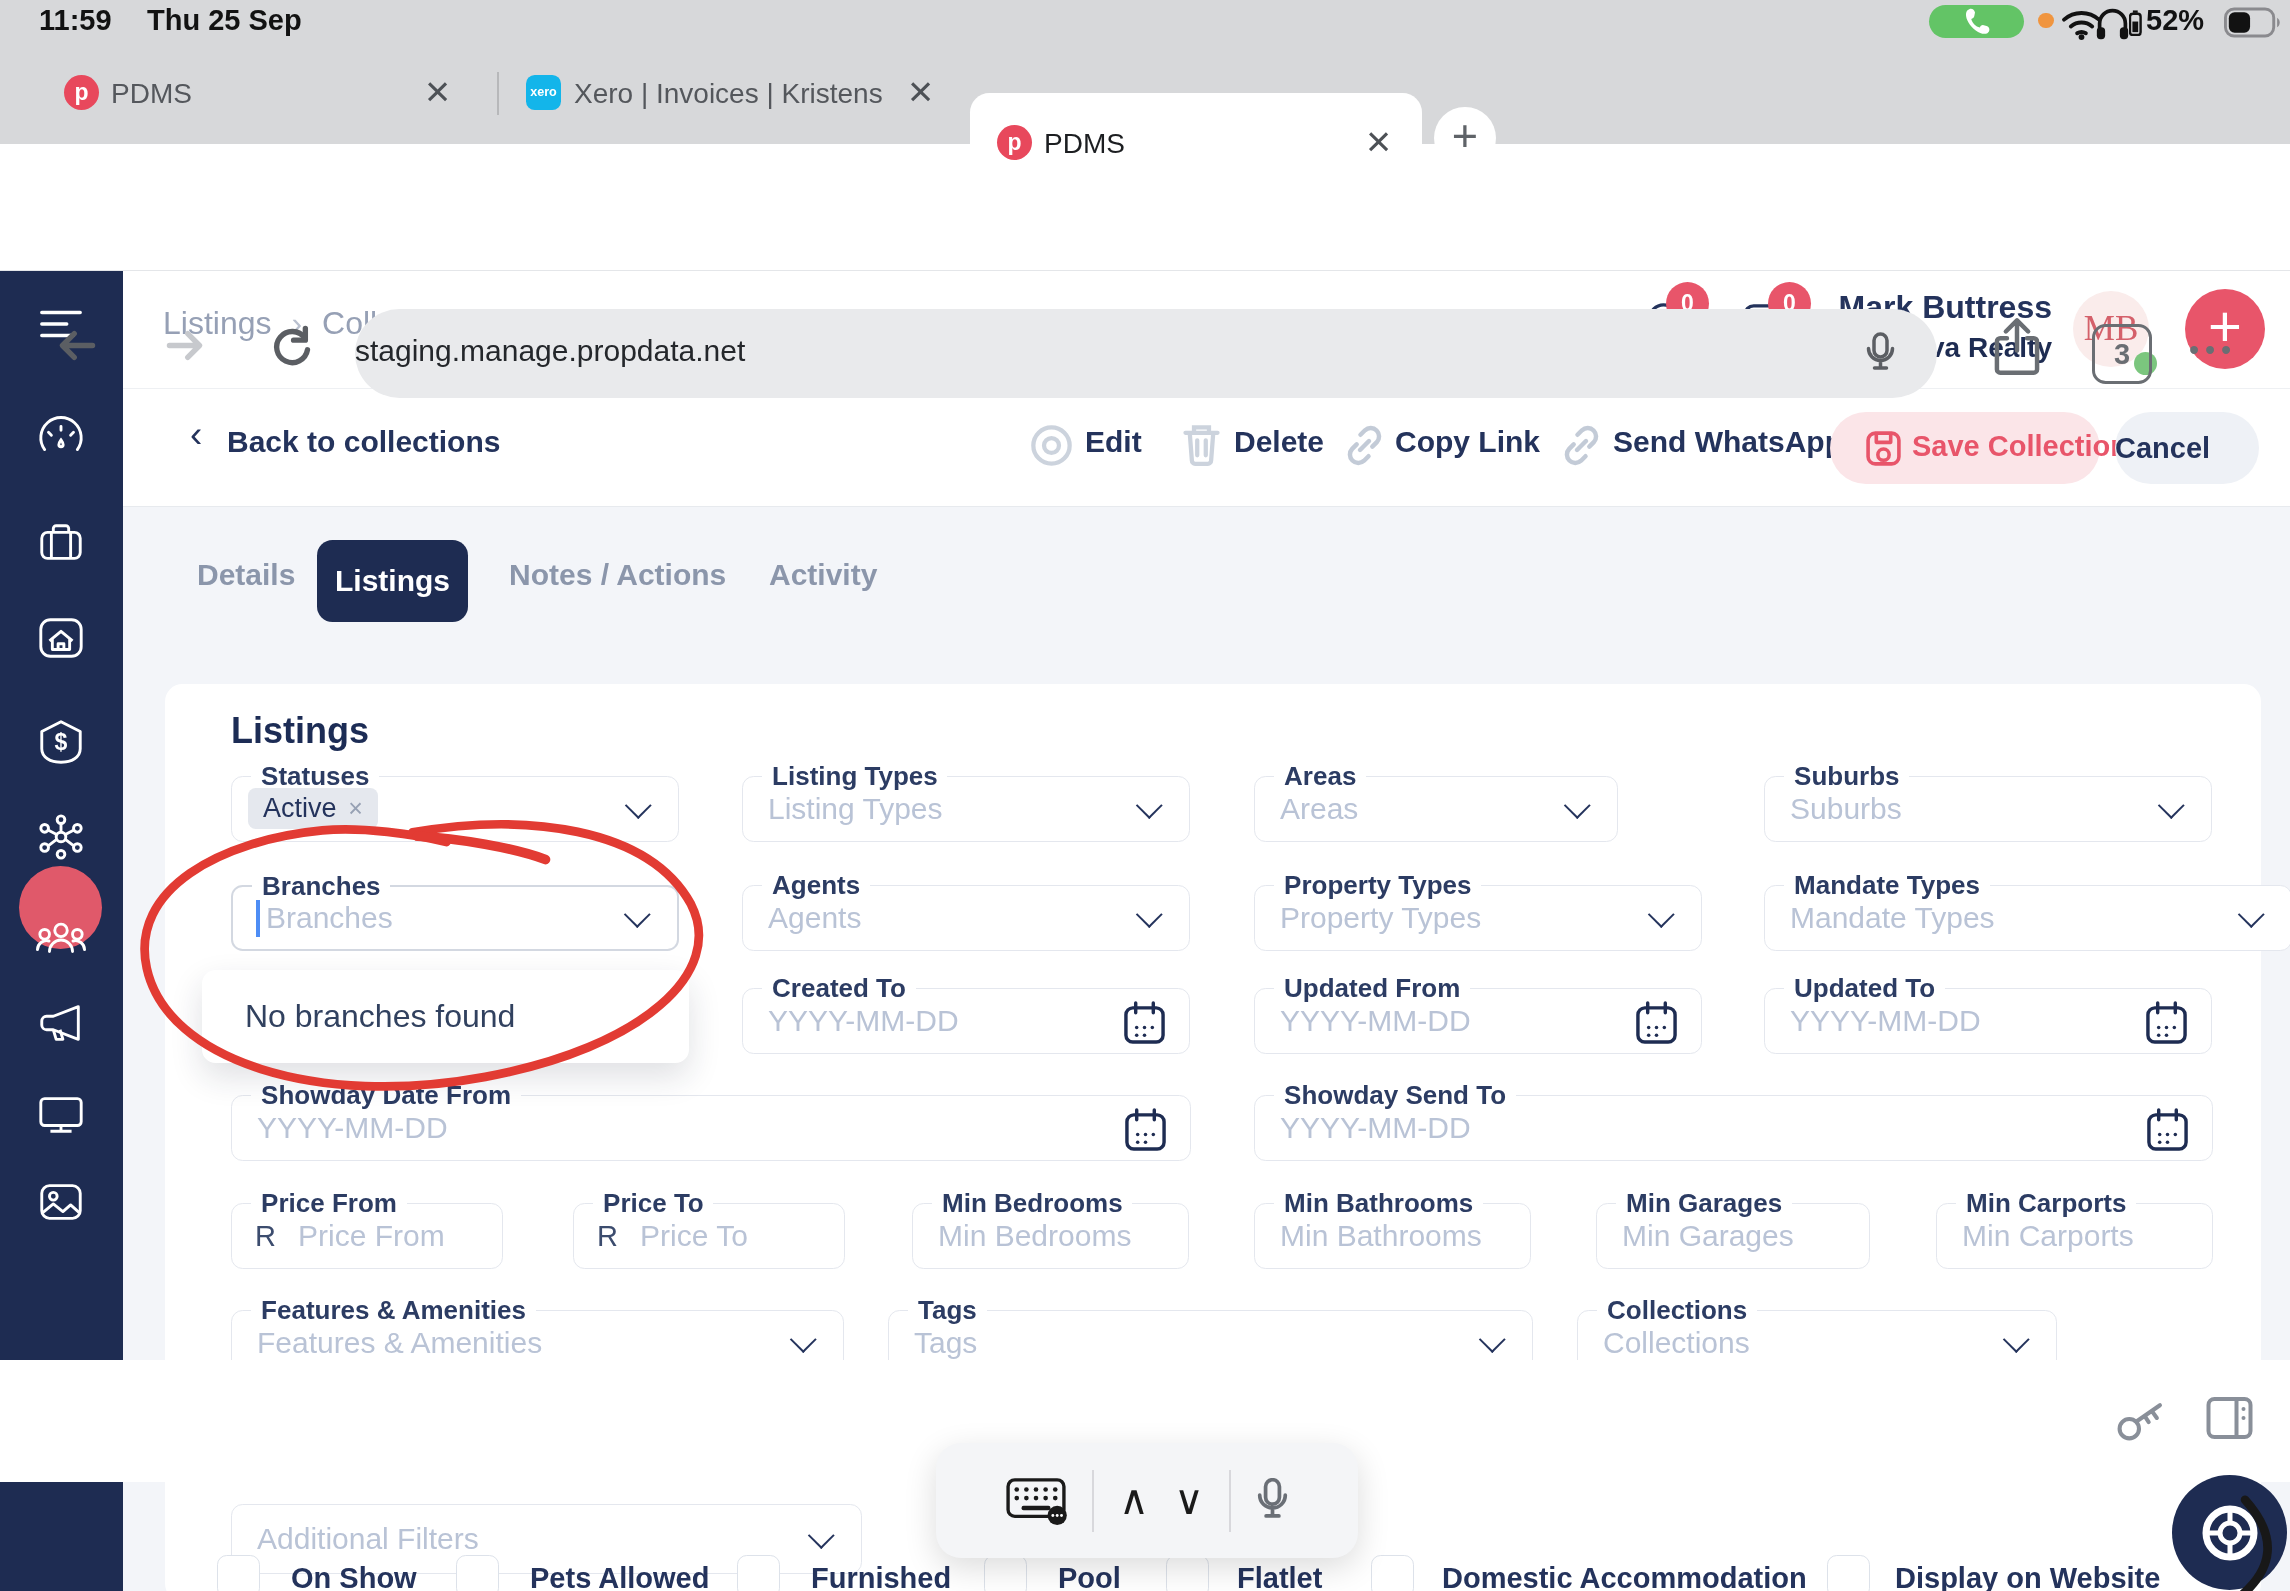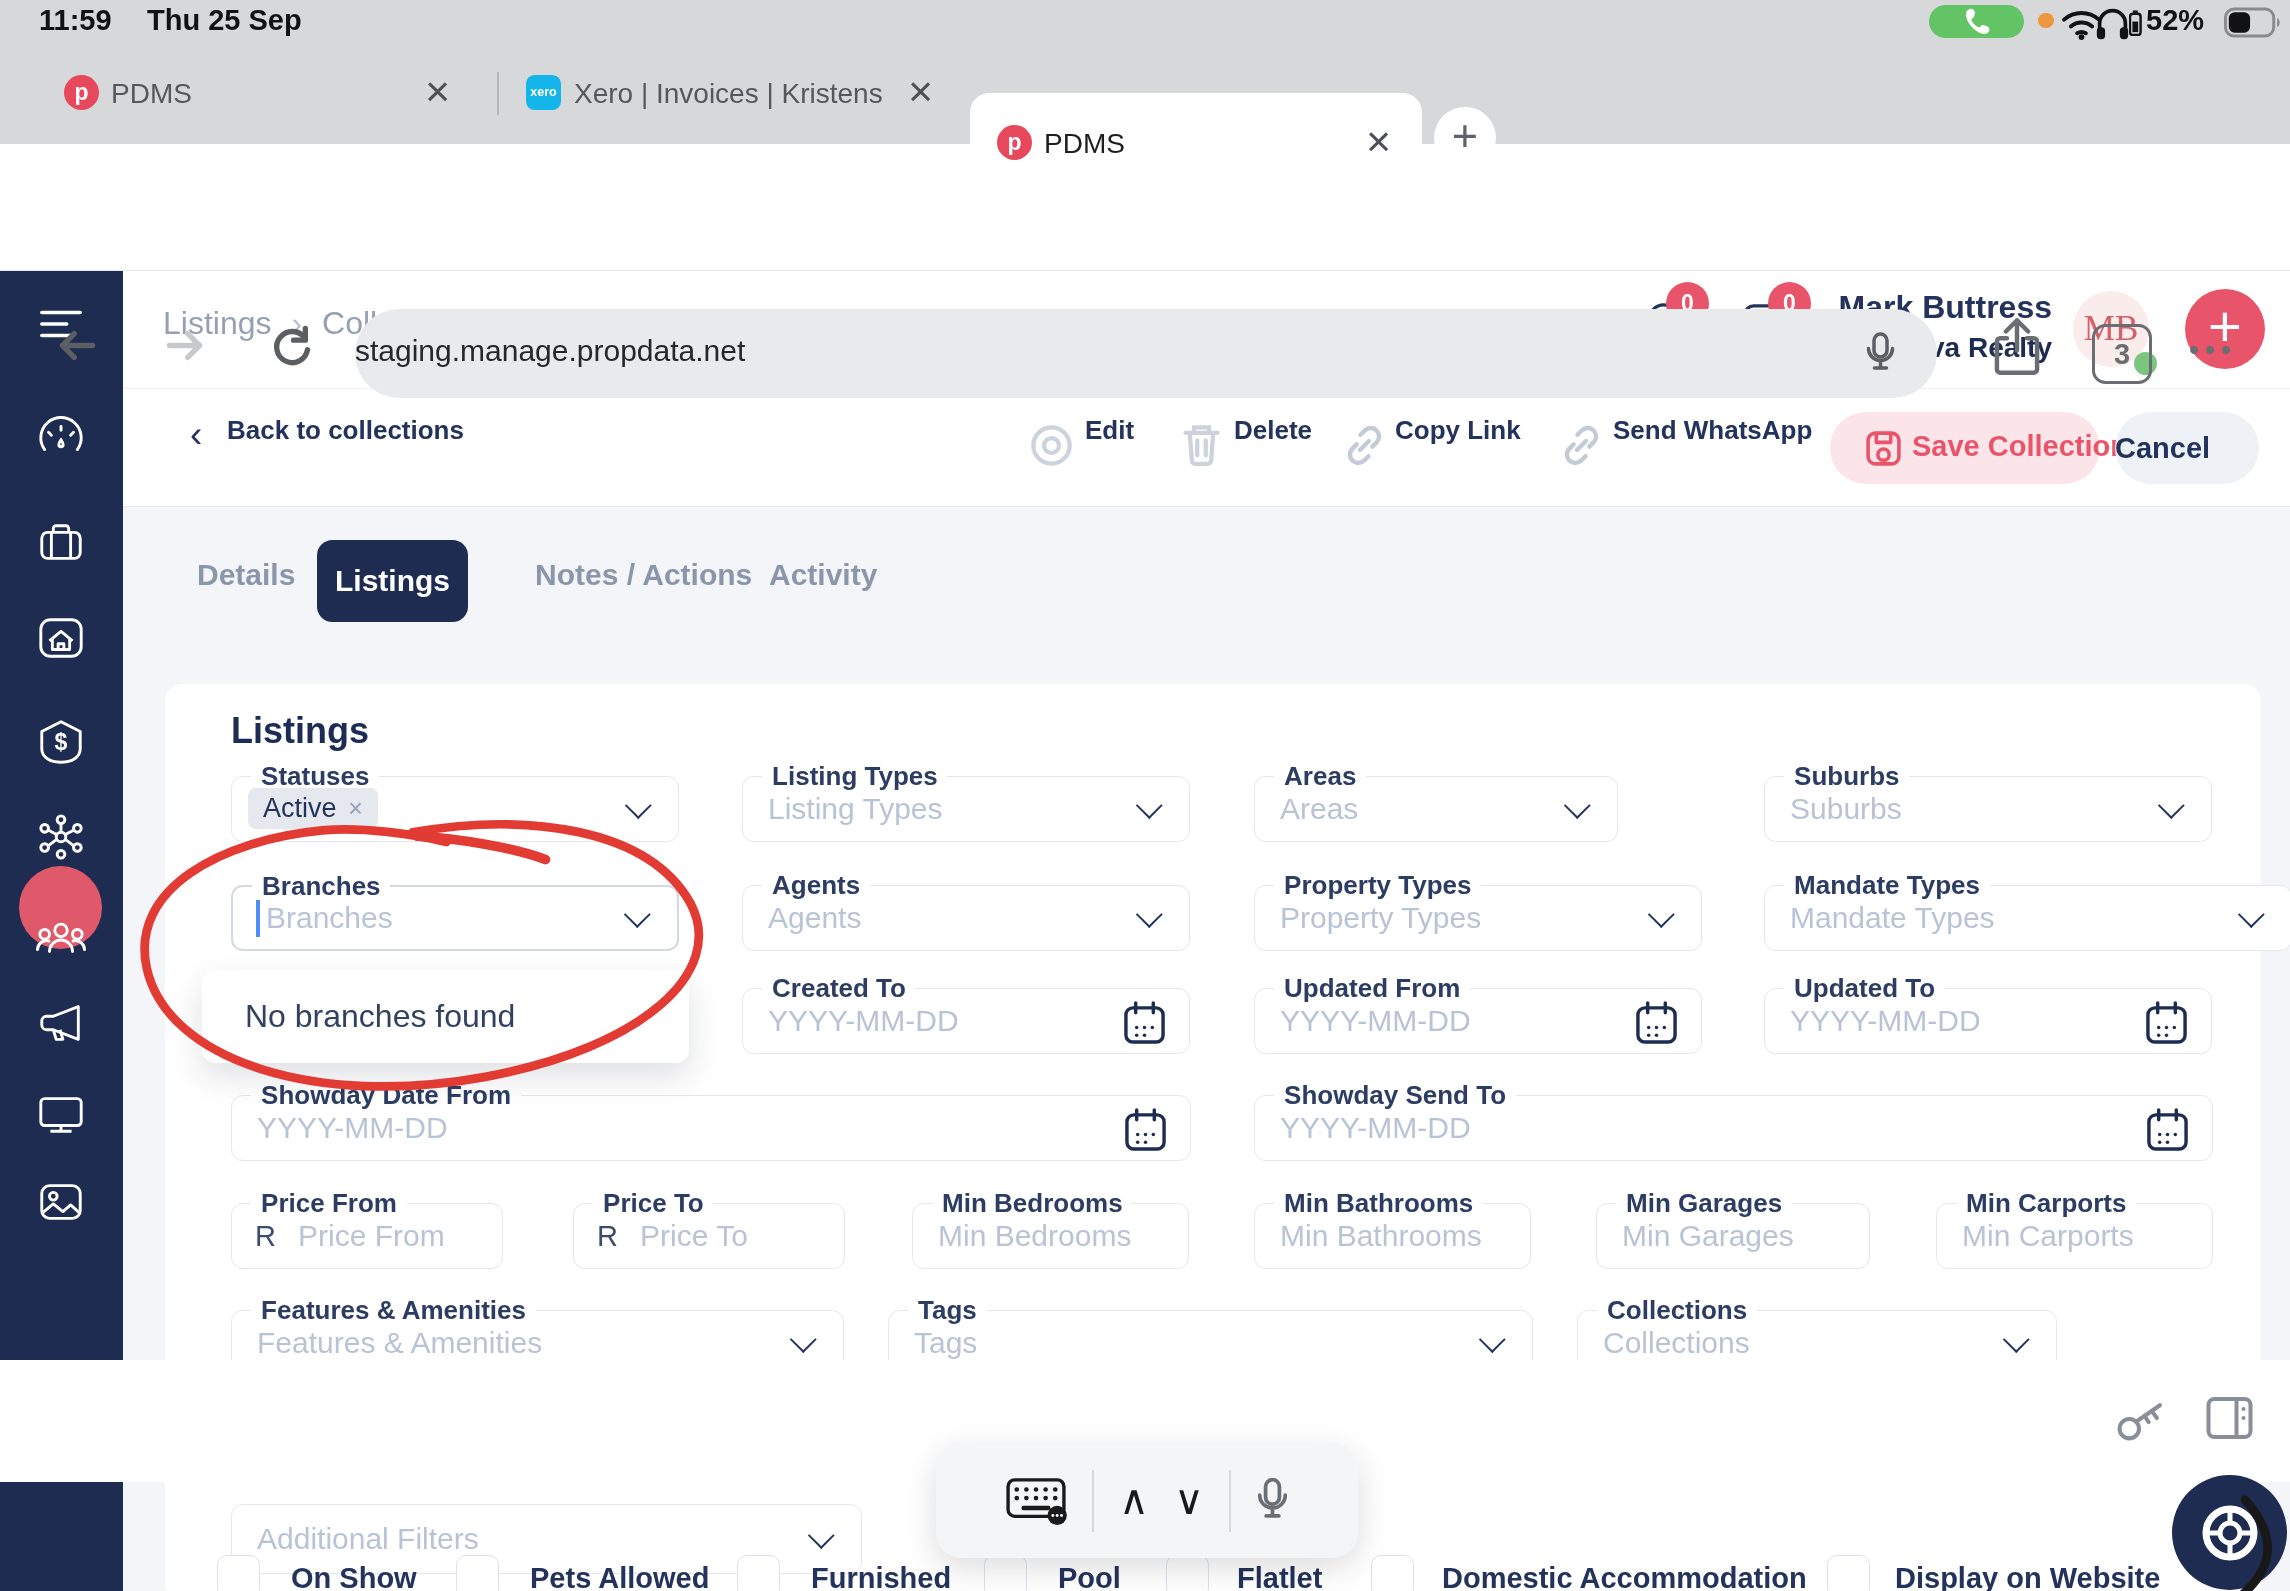--- a/index.html
+++ b/index.html
@@ -51,21 +51,21 @@
   #usercompany{position:absolute;left:1682px;top:62px;width:247px;text-align:right;font-size:28px;font-weight:700;color:#1e2c52;}
   #avatar{position:absolute;left:1950px;top:21.3px;width:76px;height:76px;border-radius:50%;background:#faeceb;
           text-align:center;line-height:76px;font-family:"Liberation Serif",serif;font-size:35px;color:#d4606a;}
   #onlinedot{position:absolute;left:2011px;top:82px;width:23px;height:23px;border-radius:50%;background:#7bc67e;}
   #addbtn{position:absolute;left:2062px;top:19.4px;width:80px;height:80px;border-radius:50%;background:#e8556a;color:#fff;
           font-size:58px;font-weight:300;text-align:center;line-height:74px;}
 
   
   #actionbar{position:absolute;left:123px;top:388px;width:2167px;height:117px;background:#fff;z-index:3;
              border-top:1px solid #eef0f3;border-bottom:1px solid #e7eaee;}
-  .act-label{position:absolute;top:26px;font-size:26px;font-weight:600;color:#24335c;white-space:nowrap;}
+  .act-label{position:absolute;top:36px;font-size:30px;font-weight:600;color:#24335c;white-space:nowrap;}
   .act-ico{position:absolute;top:27px;width:47px;height:47px;color:#ccd3dd;}
   #savebtn{position:absolute;left:1707px;top:23px;width:270px;height:72px;border-radius:36px;background:#fbe5e8;}
   #savebtn span{position:absolute;left:82px;top:18.4px;font-size:29px;font-weight:600;color:#e8556a;white-space:nowrap;}
   #cancelbtn{position:absolute;left:1992px;top:23px;width:144px;height:72px;border-radius:36px;background:#eef1f6;
              text-align:left;line-height:72px;font-size:29px;font-weight:600;color:#24335c;}
 
   
   .ptab{position:absolute;top:558px;font-size:30px;font-weight:600;color:#8b96ab;z-index:2;white-space:nowrap;}
   #ptab-active{position:absolute;left:317px;top:540px;width:151px;height:82px;background:#1e2c52;border-radius:15.5px;
                color:#fff;text-align:center;line-height:82px;font-size:30px;font-weight:600;z-index:2;}
@@ -424,21 +424,21 @@
       <svg class="abs" style="left:35px;top:18.4px" width="37" height="37" viewBox="0 0 36 36">
           <use href="#i-floppy" stroke="#e8556a"></use>
         </svg>
       <span>Save Collection</span>
     </div>
     <div id="cancelbtn">Cancel</div>
   </div>
 
   <span class="ptab" style="left:197px">Details</span>
   <div id="ptab-active">Listings</div>
-  <span class="ptab" style="left:535px">Notes / Actions</span>
+  <span class="ptab" style="left:509px">Notes / Actions</span>
   <span class="ptab" style="left:769px">Activity</span>
 
   <div id="card"></div>
   <div id="formtitle">Listings</div>
 
   <div class="fld" style="left:231px;top:776px;width:448px">
     <span class="lb">Statuses</span>
     <span class="chip">
         <span>Active</span>
         <span class="x">×</span>

